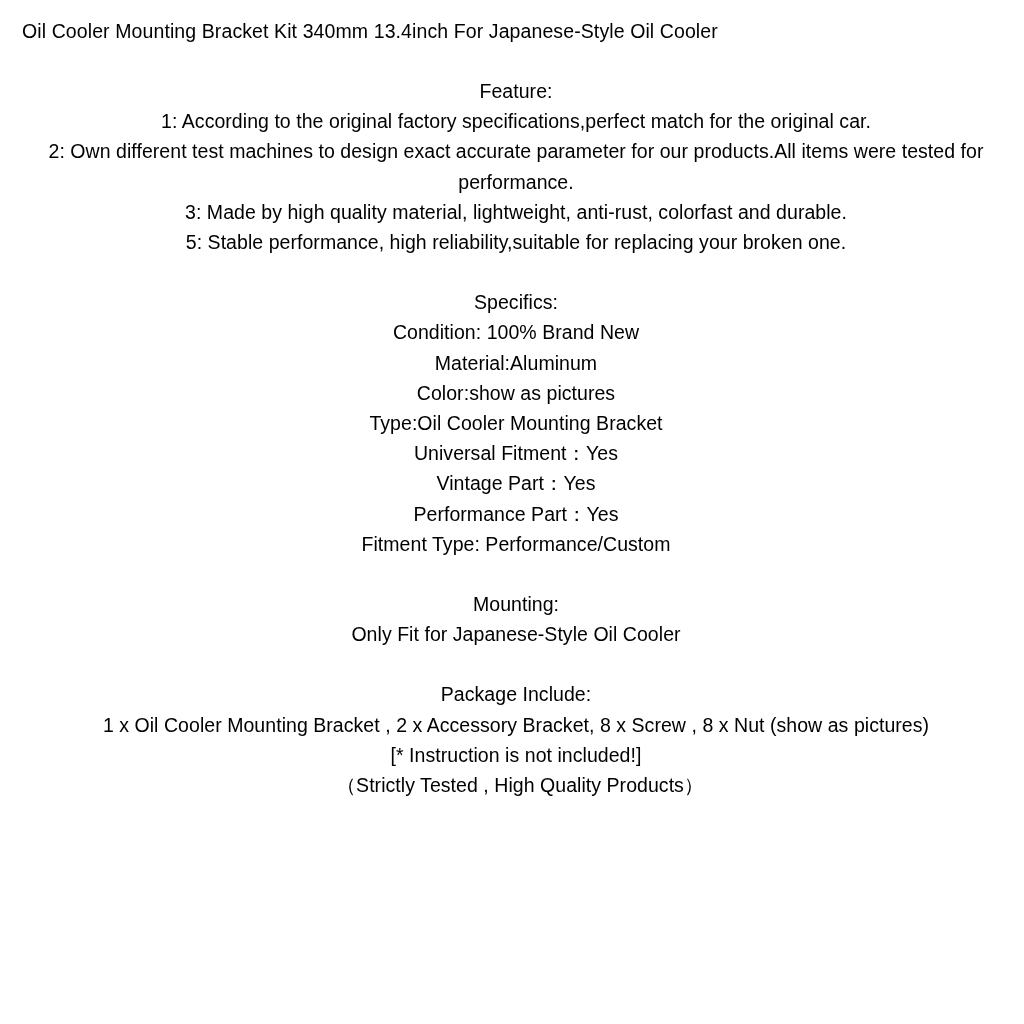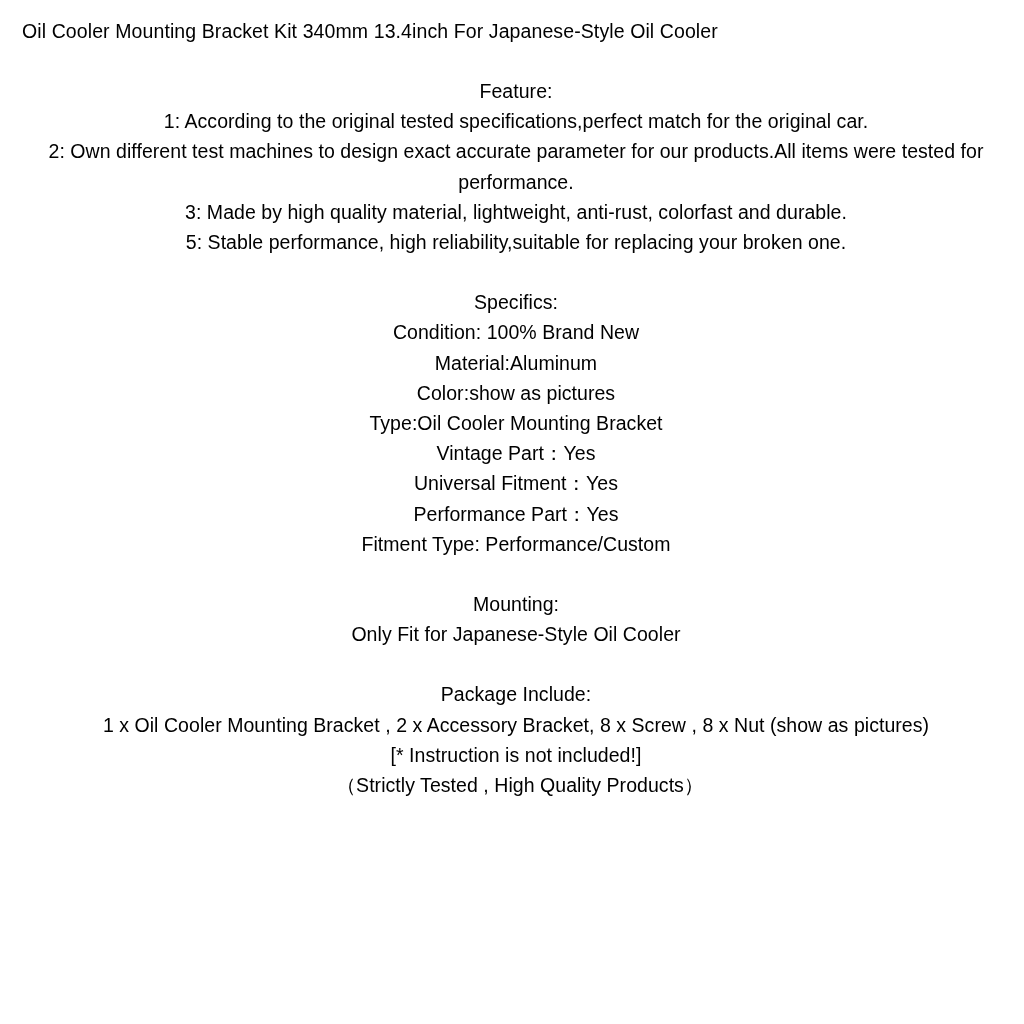--- a/index.html
+++ b/index.html
@@ -44,34 +44,34 @@
 </style>
 </head>
 <body>
 
 <div class="page">
 
   <div class="title">Oil Cooler Mounting Bracket Kit 340mm 13.4inch For Japanese-Style Oil Cooler</div>
 
   <div class="block">
     <div class="line">Feature:</div>
-    <div class="line">1: According to the original tested specifications,perfect match for the original car.</div>
+    <div class="line">1: According to the original factory specifications,perfect match for the original car.</div>
     <div class="line">2: Own different test machines to design exact accurate parameter for our products.All items were tested for performance.</div>
     <div class="line">3: Made by high quality material, lightweight, anti-rust, colorfast and durable.</div>
     <div class="line">5: Stable performance, high reliability,suitable for replacing your broken one.</div>
   </div>
 
   <div class="block">
     <div class="line">Specifics:</div>
     <div class="line">Condition: 100% Brand New</div>
     <div class="line">Material:Aluminum</div>
     <div class="line">Color:show as pictures</div>
     <div class="line">Type:Oil Cooler Mounting Bracket</div>
+    <div class="line">Universal Fitment：Yes</div>
     <div class="line">Vintage Part：Yes</div>
-    <div class="line">Universal Fitment：Yes</div>
     <div class="line">Performance Part：Yes</div>
     <div class="line">Fitment Type: Performance/Custom</div>
   </div>
 
   <div class="block">
     <div class="line">Mounting:</div>
     <div class="line">Only Fit for Japanese-Style Oil Cooler</div>
   </div>
 
   <div class="block">

